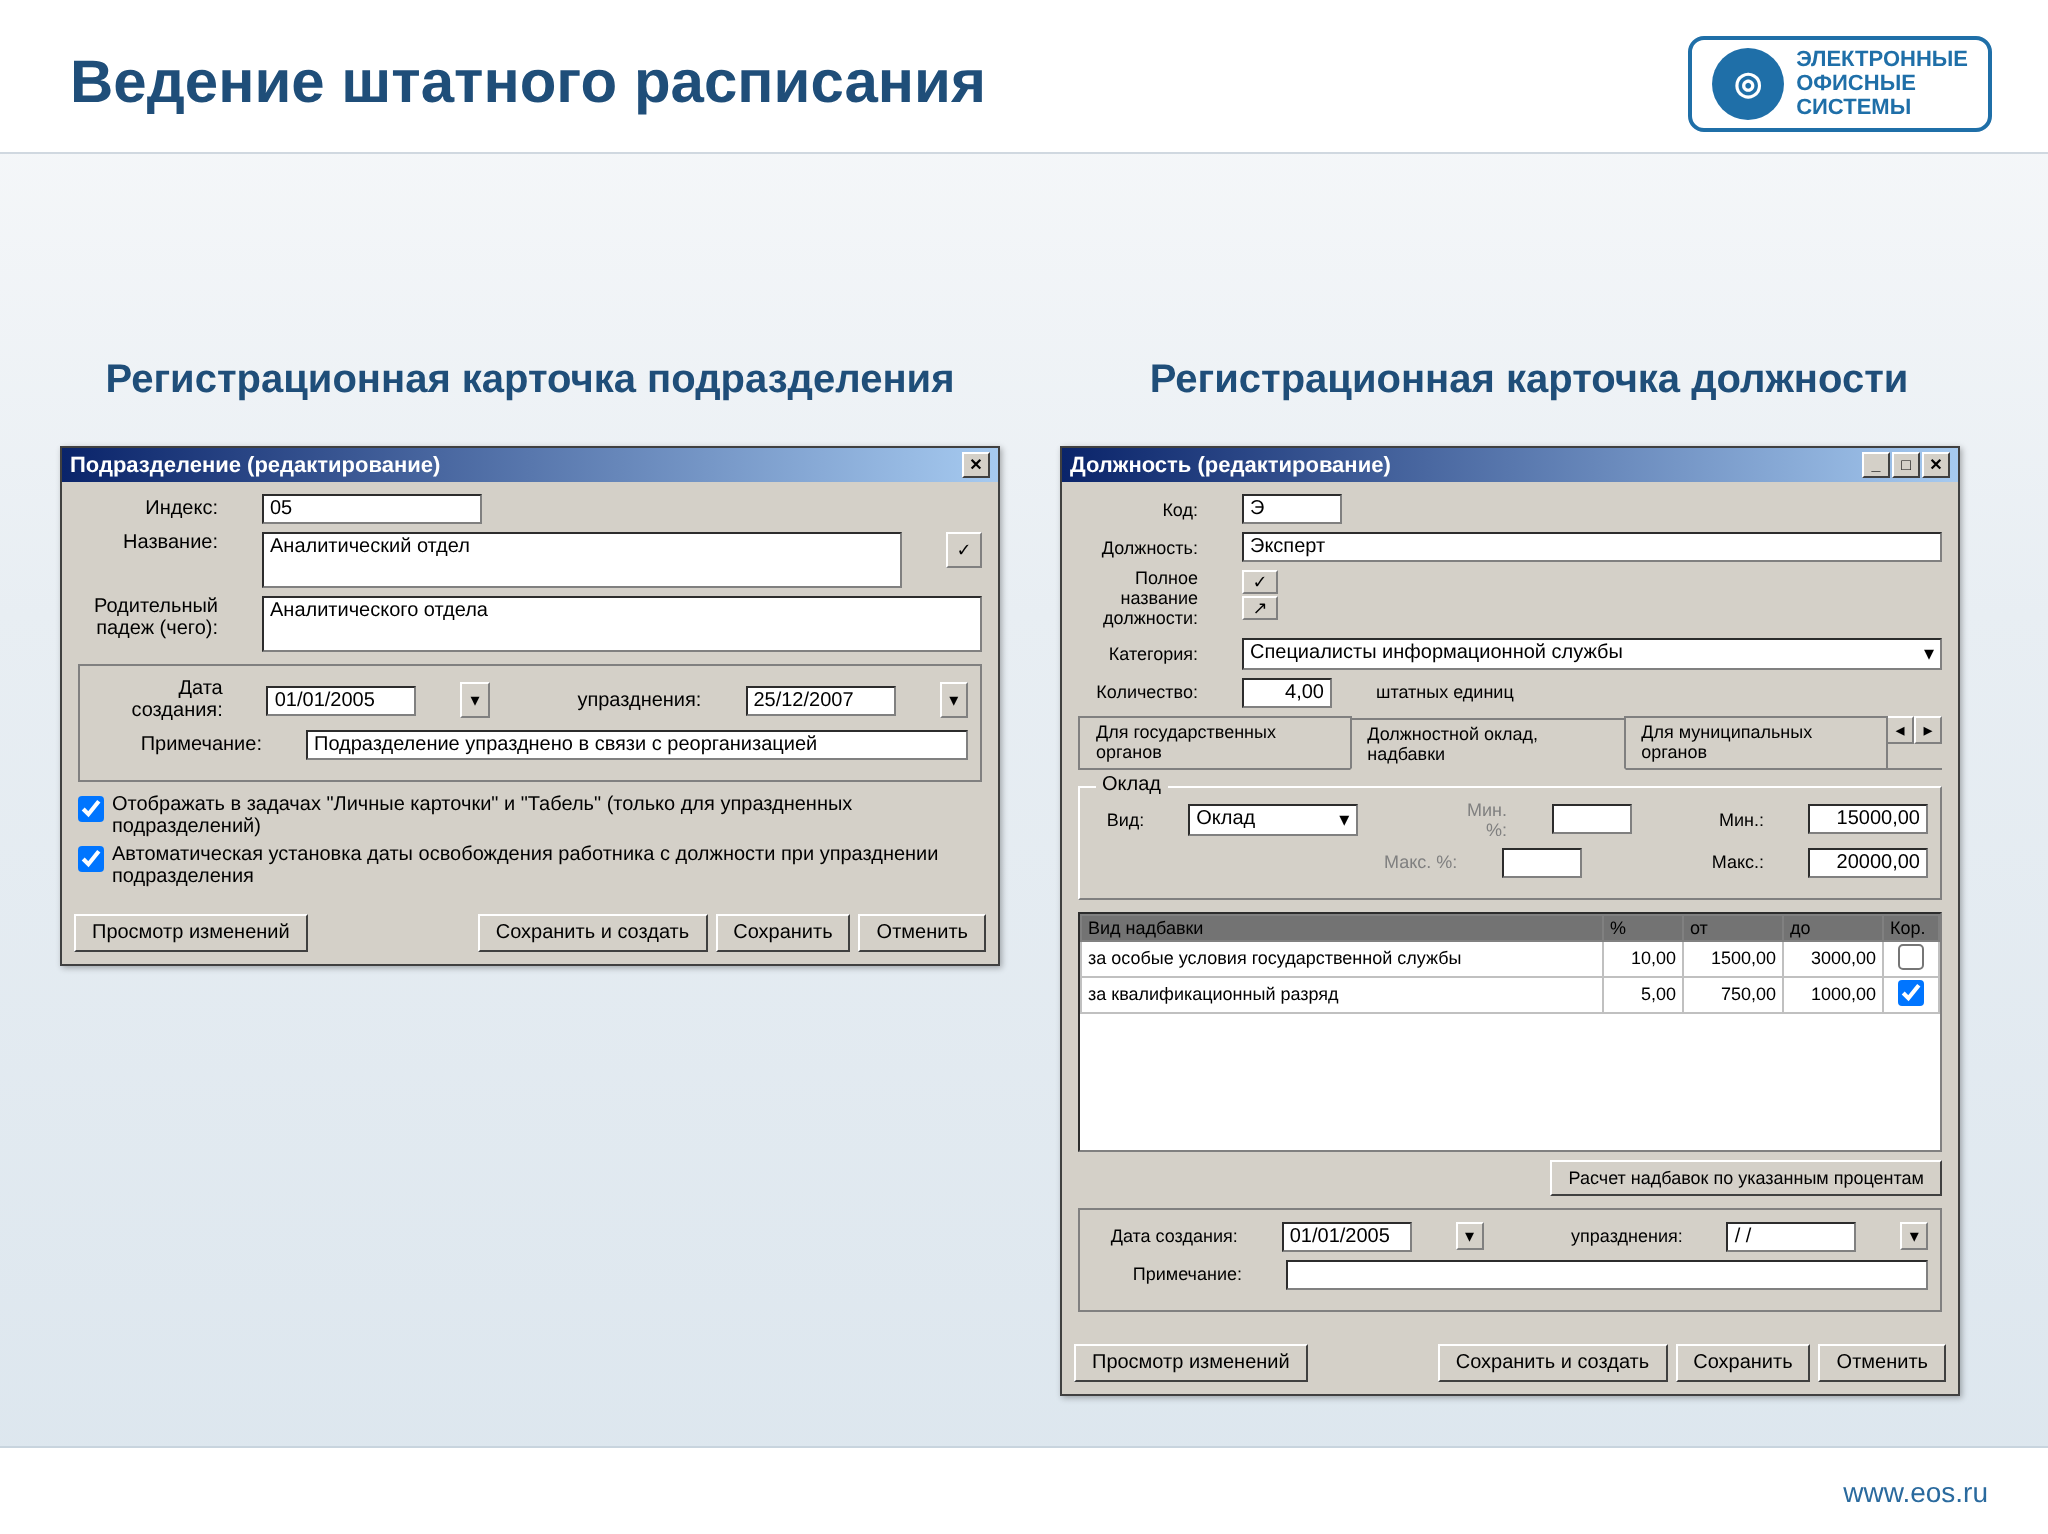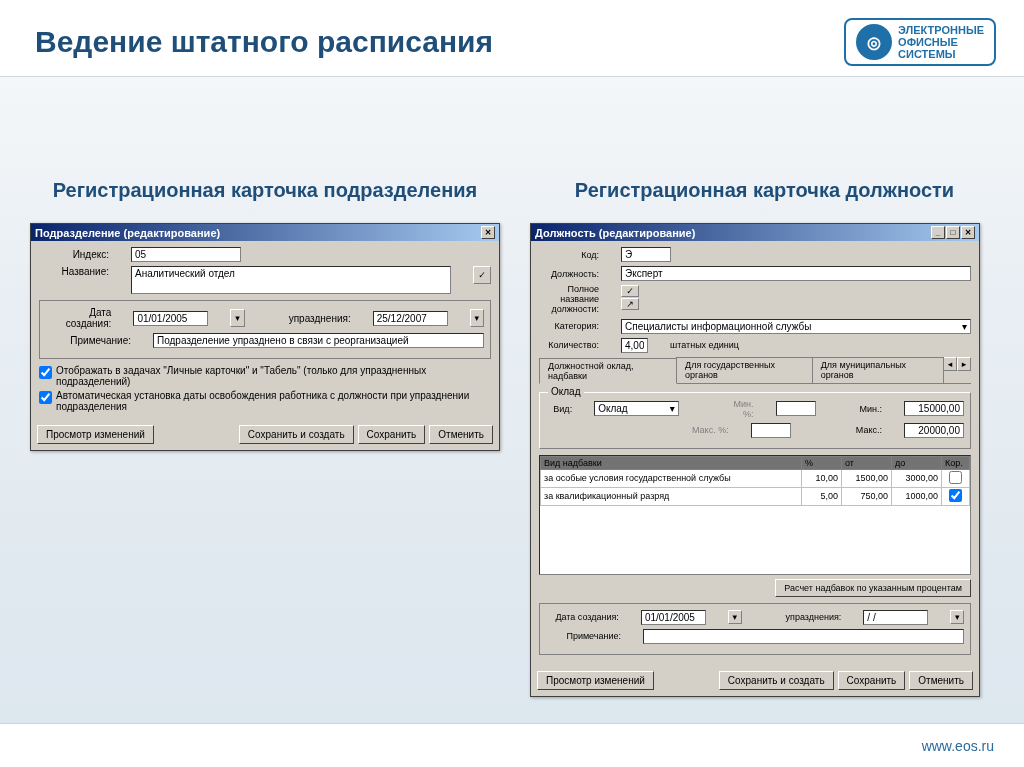--- a/index.html
+++ b/index.html
@@ -118,20 +118,24 @@
       <div class="win-body">
         <div class="row">
           <div class="lbl" style="width:70px">Индекс:</div>
           <input class="input" style="width: 110px;" value="05">
         </div>
         <div class="row" style="align-items:flex-start">
           <div class="lbl" style="width:70px">Название:</div>
           <div class="input textarea" style="flex:1">Аналитический отдел</div>
           <div class="icon-btn">✓</div>
         </div>
+        <div class="row" style="align-items:flex-start">
+          <div class="lbl" style="width:70px; line-height:1.1">Родительный падеж (чего):</div>
+          <div class="input textarea" style="flex:1">Аналитического отдела</div>
+        </div>
 
         <div class="groupbox inset">
           <div class="row">
             <div class="lbl" style="width:85px">Дата создания:</div>
             <input class="input" style="width: 75px;" value="01/01/2005">
             <div class="icon-btn">▾</div>
             <div class="spacer"></div>
             <div class="lbl">упразднения:</div>
             <input class="input" style="width: 75px;" value="25/12/2007">
             <div class="icon-btn">▾</div>
@@ -191,27 +195,27 @@
         </div>
         <div class="row">
           <div class="lbl" style="width:60px">Категория:</div>
           <div class="input" style="flex:1; display:flex; justify-content:space-between">
             <span>Специалисты информационной службы</span>
               <span>▾</span>
           </div>
         </div>
         <div class="row">
           <div class="lbl" style="width:60px">Количество:</div>
-          <input class="input num" style="width: 27px; text-align: right;" value="4,00">
+          <input class="input num" style="width: 45px; text-align: right;" value="4,00">
           <span>штатных единиц</span>
         </div>
 
         <div class="tabs">
+          <div class="tab">Для государственных органов</div>
           <div class="tab active">Должностной оклад, надбавки</div>
-          <div class="tab">Для государственных органов</div>
           <div class="tab">Для муниципальных органов</div>
           <div class="nav-arrows">
             <div class="icon-btn" style="width:14px;height:14px">◂</div>
             <div class="icon-btn" style="width:14px;height:14px">▸</div>
           </div>
         </div>
 
         <div class="groupbox" style="margin-top:8px">
           <div class="groupbox-legend">Оклад</div>
           <div class="row">

